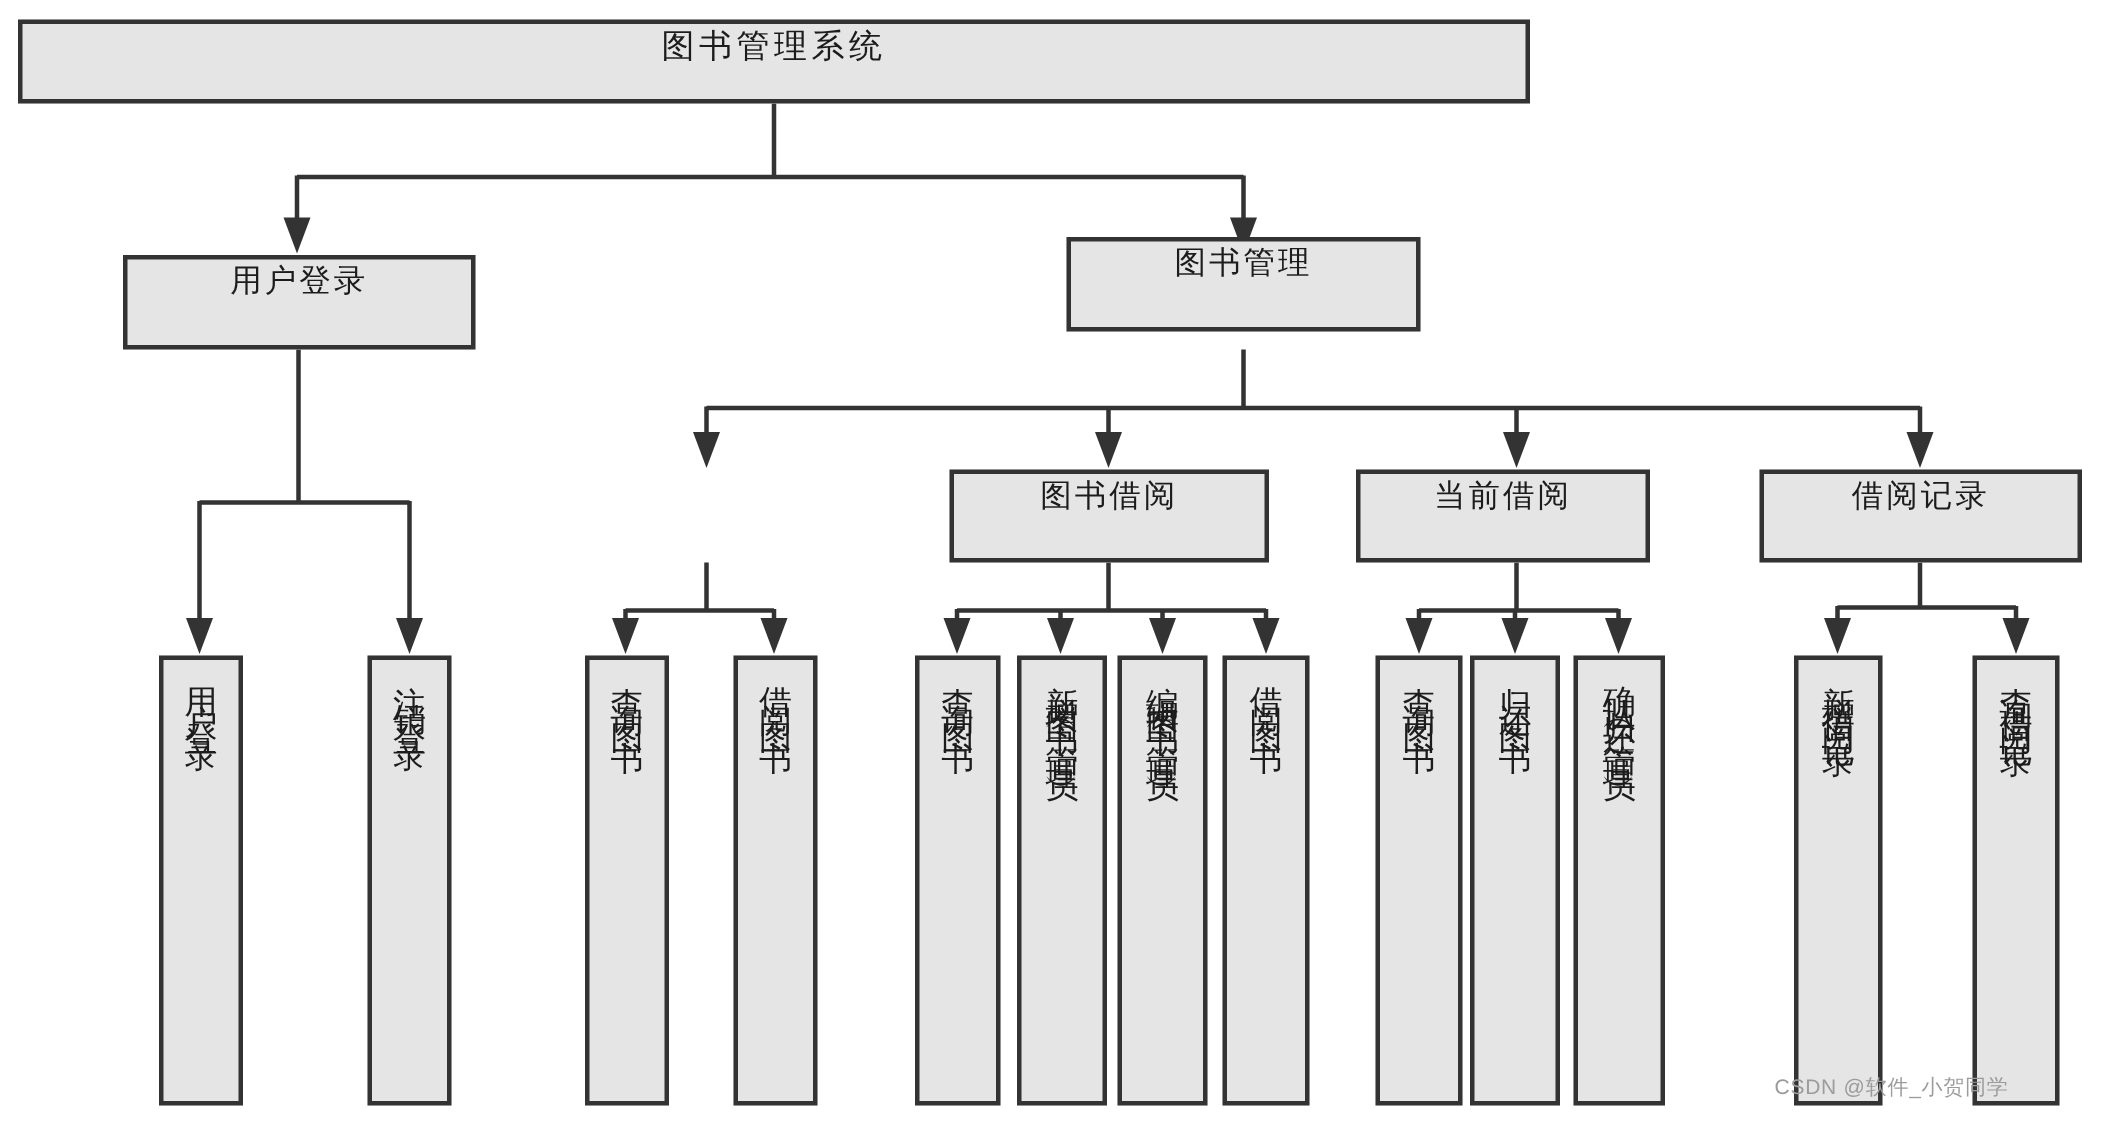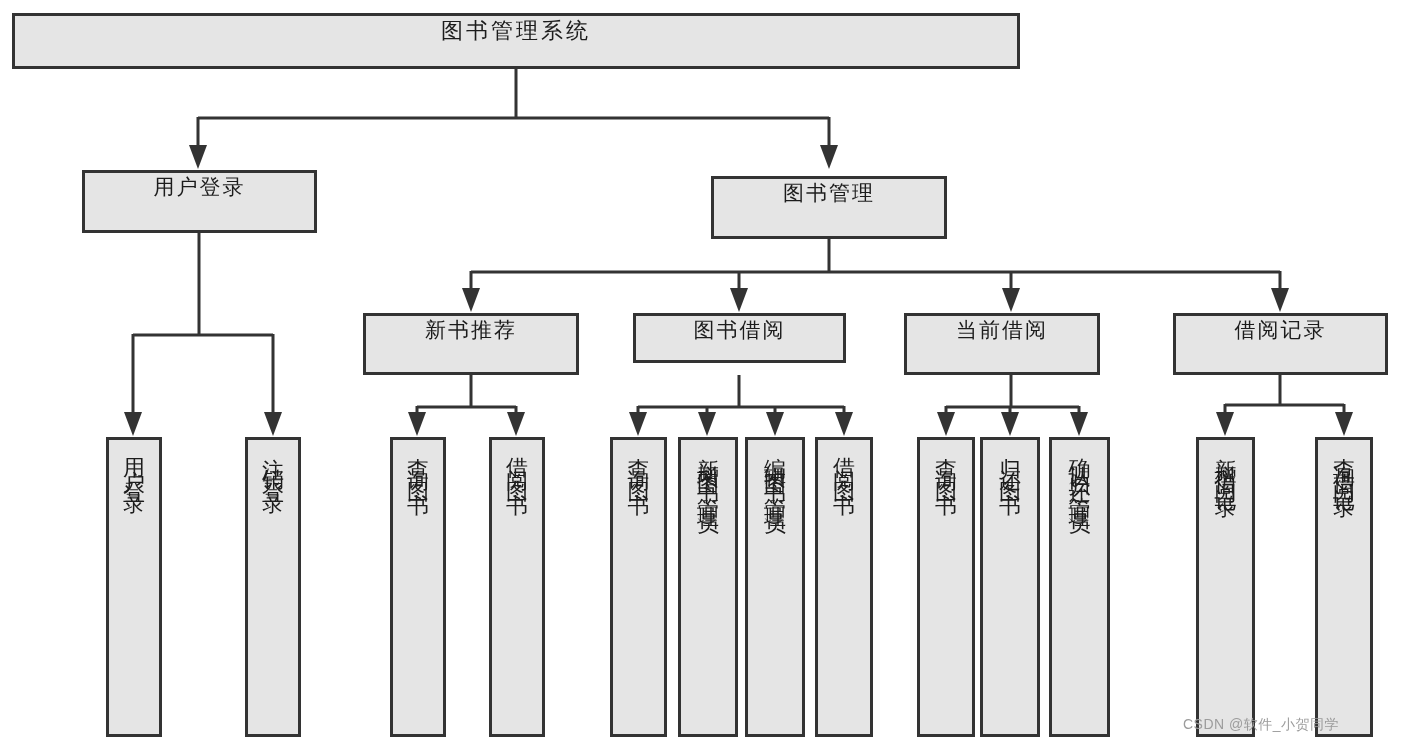--- a/index.html
+++ b/index.html
@@ -89,28 +89,25 @@
     </g>
   </svg>
 
   <div class="node root-node" style="left:12px;top:13px;width:1008px;height:56px;">
     <span>图书管理系统</span>
   </div>
 
   <div class="node h-node" style="left:82px;top:170px;width:235px;height:63px;">
     <span>用户登录</span>
   </div>
-  <div class="node h-node" style="left:711px;top:176px;width:236px;height:63px;">
+  <div class="node h-node" style="left:711px;top:158px;width:236px;height:63px;">
     <span>图书管理</span>
   </div>
 
-  <div class="node h-node" style="left:363px;top:313px;width:216px;height:62px;">
-    <span>新书推荐</span>
-  </div>
-  <div class="node h-node" style="left:633px;top:313px;width:213px;height:50px;">
+  <div class="node h-node" style="left:633px;top:313px;width:213px;height:62px;">
     <span>图书借阅</span>
   </div>
   <div class="node h-node" style="left:904px;top:313px;width:196px;height:62px;">
     <span>当前借阅</span>
   </div>
   <div class="node h-node" style="left:1173px;top:313px;width:215px;height:62px;">
     <span>借阅记录</span>
   </div>
 
   <div class="node leaf" style="left:106px;top:437px;width:56px;height:300px;">

